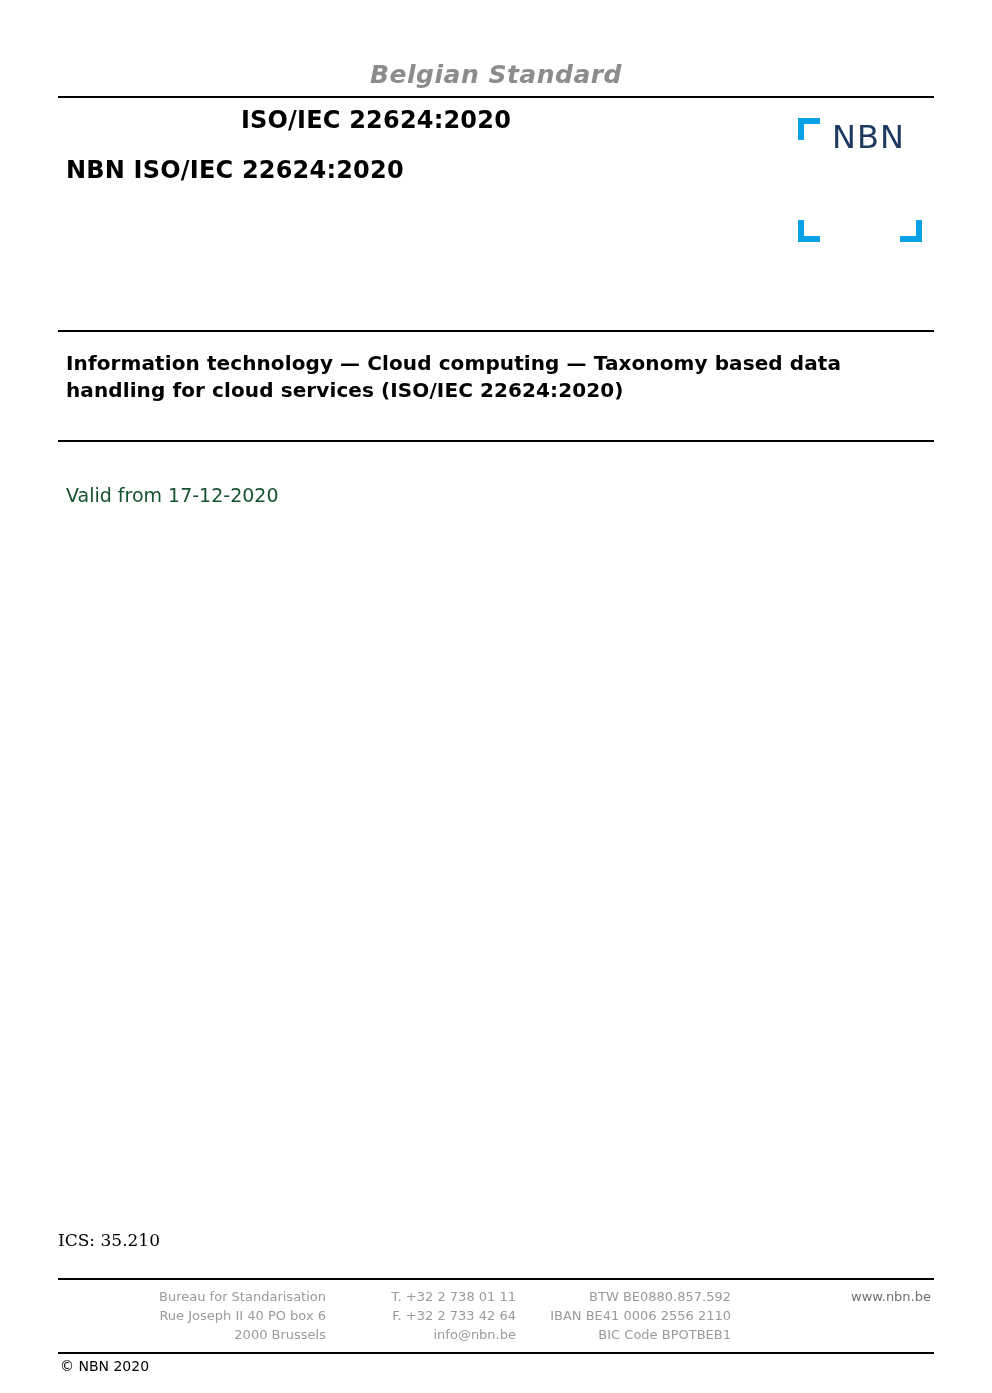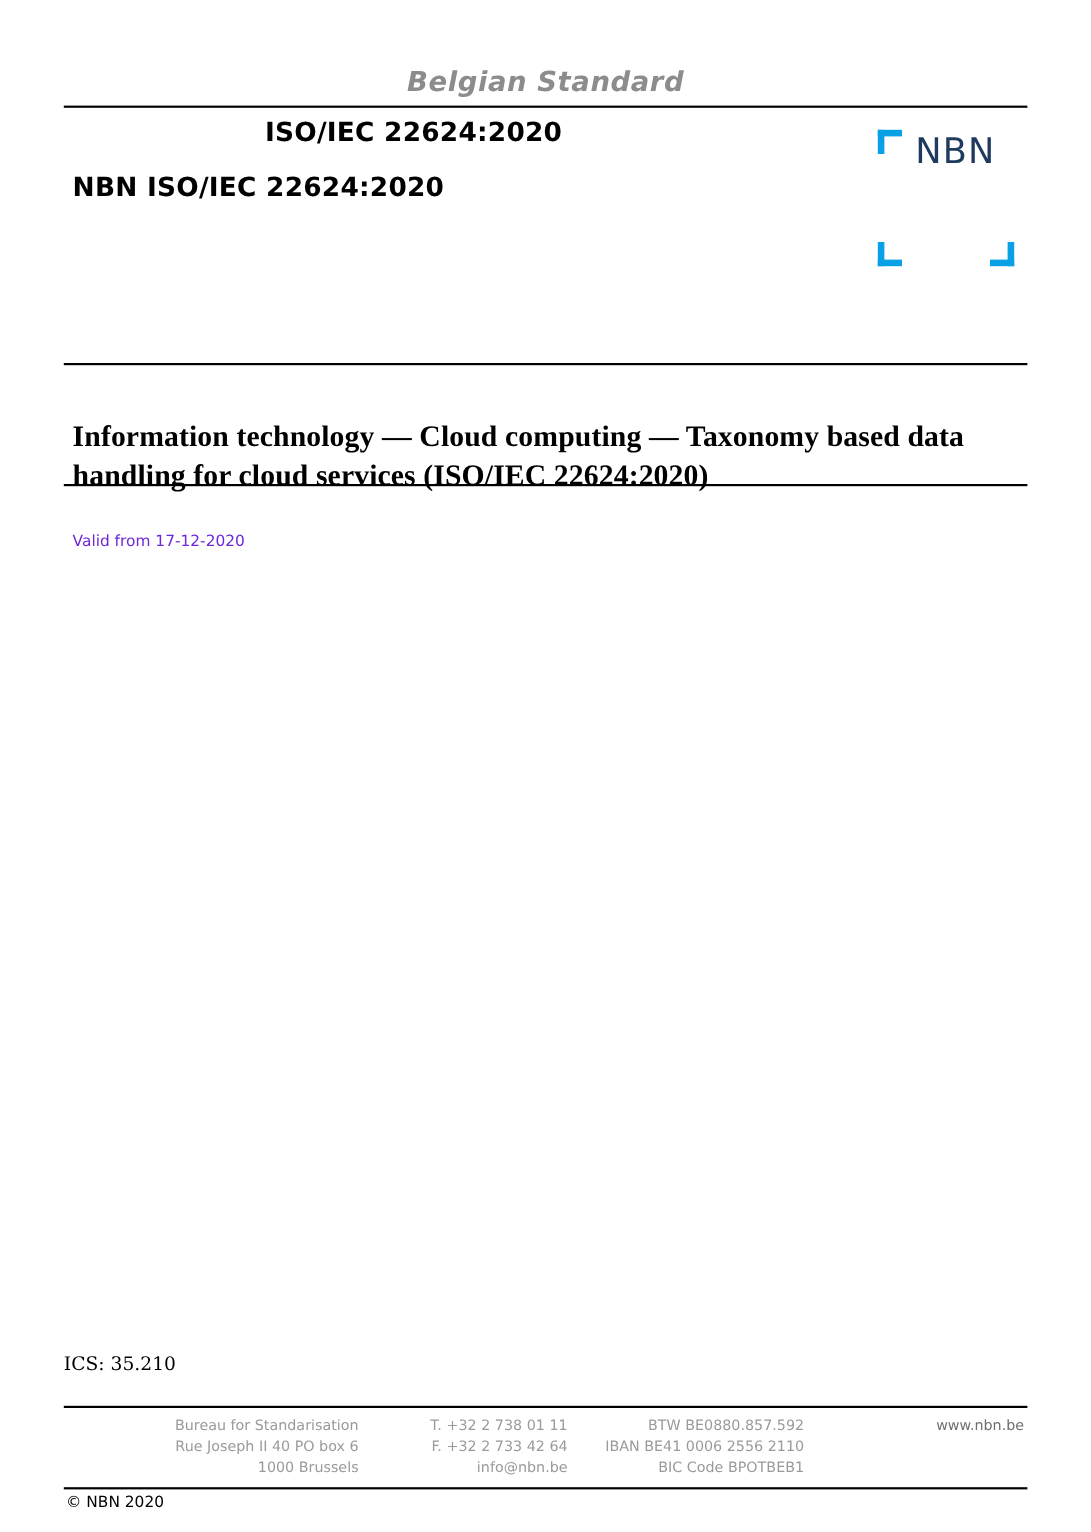--- a/index.html
+++ b/index.html
@@ -88,37 +88,36 @@
     box-sizing: border-box;
   }
   .corner.tl { left: 8px;  top: 8px;   border-left: 6px solid #0aa0e6; border-top: 6px solid #0aa0e6; }
   .corner.bl { left: 8px;  top: 110px; border-left: 6px solid #0aa0e6; border-bottom: 6px solid #0aa0e6; }
   .corner.br { left: 110px;top: 110px; border-right: 6px solid #0aa0e6; border-bottom: 6px solid #0aa0e6; }
 
   
   .doc-title {
     position: absolute;
     left: 66px;
-    top: 378px;
+    top: 350px;
     width: 860px;
-    font-size: 27px;
+    font-size: 20px;
     font-weight: bold;
     line-height: 1.35;
     color: #000000;
     letter-spacing: 0.1px;
-    font-family: Liberation Serif, serif;
   }
 
   
   .validity {
     position: absolute;
     left: 66px;
     top: 484px;
-    font-size: 14px;
-    color: #6d28d9;
+    font-size: 19px;
+    color: #14532d;
   }
 
   
   .ics {
     position: absolute;
     left: 58px;
     top: 1230px;
     font-size: 17px;
     font-family: "DejaVu Serif", serif;
     color: #000000;
@@ -188,21 +187,21 @@
 
   <div class="ics">ICS: 35.210</div>
 
   <div class="rule rule-foot"></div>
 
   <div class="footer">
     <div class="footer-cols">
       <div class="fcol c1">
         <div class="fline">Bureau for Standarisation</div>
         <div class="fline">Rue Joseph II 40 PO box 6</div>
-        <div class="fline">1000 Brussels</div>
+        <div class="fline">2000 Brussels</div>
       </div>
       <div class="fcol c2">
         <div class="fline">T. +32 2 738 01 11</div>
         <div class="fline">F. +32 2 733 42 64</div>
         <div class="fline">info@nbn.be</div>
       </div>
       <div class="fcol c3">
         <div class="fline">BTW BE0880.857.592</div>
         <div class="fline">IBAN BE41 0006 2556 2110</div>
         <div class="fline">BIC Code BPOTBEB1</div>

